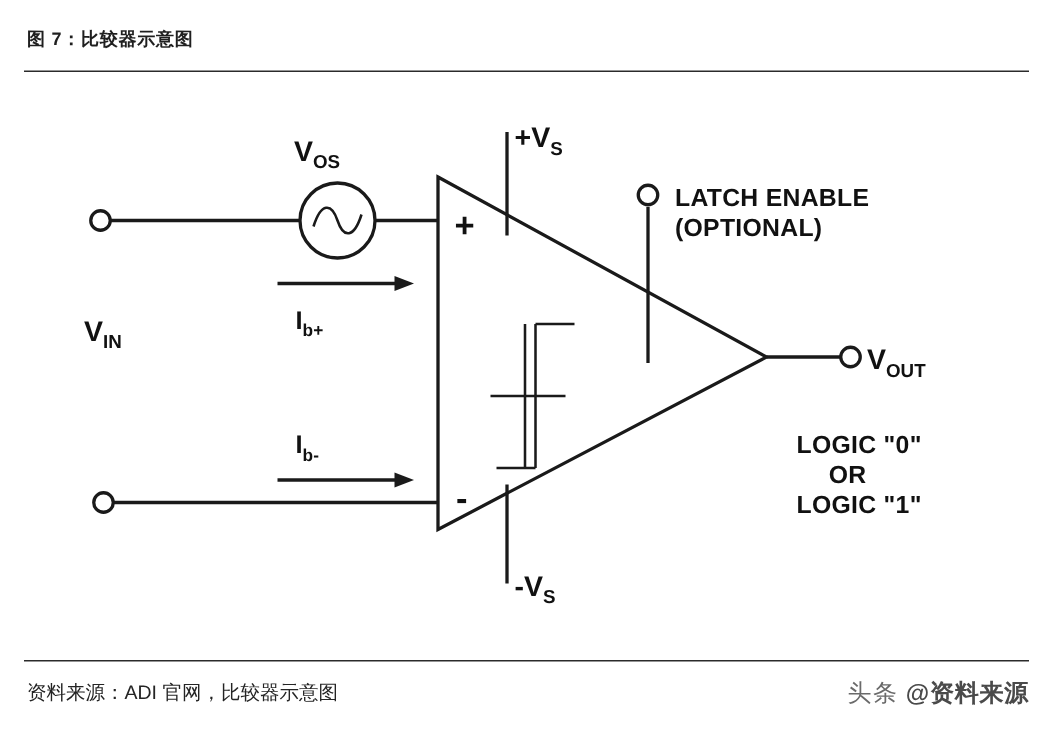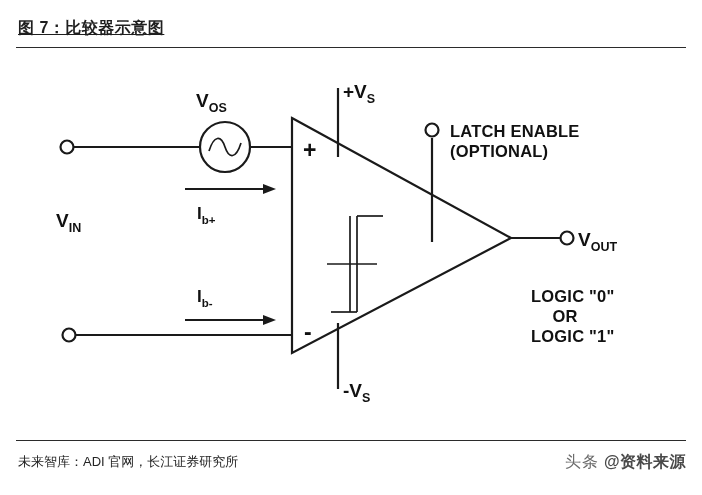--- a/index.html
+++ b/index.html
@@ -14,26 +14,25 @@
     font-family: "Liberation Sans", sans-serif;
     color: #1a1a1a;
     overflow: hidden;
   }
 
   
   .figure-title {
     position: absolute;
     left: 18px;
     top: 18px;
-    font-size: 16px;
+    font-size: 12px;
     font-weight: 600;
     color: #1f1f1f;
     letter-spacing: 0.5px;
     white-space: nowrap;
-    text-decoration: underline;
   }
   .rule-top {
     position: absolute;
     left: 16px;
     top: 47px;
     width: 670px;
     height: 1px;
     background: #2b2b2b;
   }
   .rule-bottom {
@@ -193,17 +192,17 @@
     </text>
 
     <text class="lbl lbl-text" x="531" y="250">LOGIC "0"</text>
     <text class="lbl lbl-text" x="565" y="270" text-anchor="middle">OR</text>
     <text class="lbl lbl-text" x="531" y="290">LOGIC "1"</text>
 
   </svg>
 </div>
 
 <div class="rule-bottom"></div>
-<div class="source-note">未来智库：ADI 官网，长江证券研究所</div>
+<div class="source-note">资料来源：ADI 官网，比较器示意图</div>
 <div class="watermark">
   <span class="wm-light">头条</span>
   <span>@资料来源</span>
 </div>
 
 </body></html>

